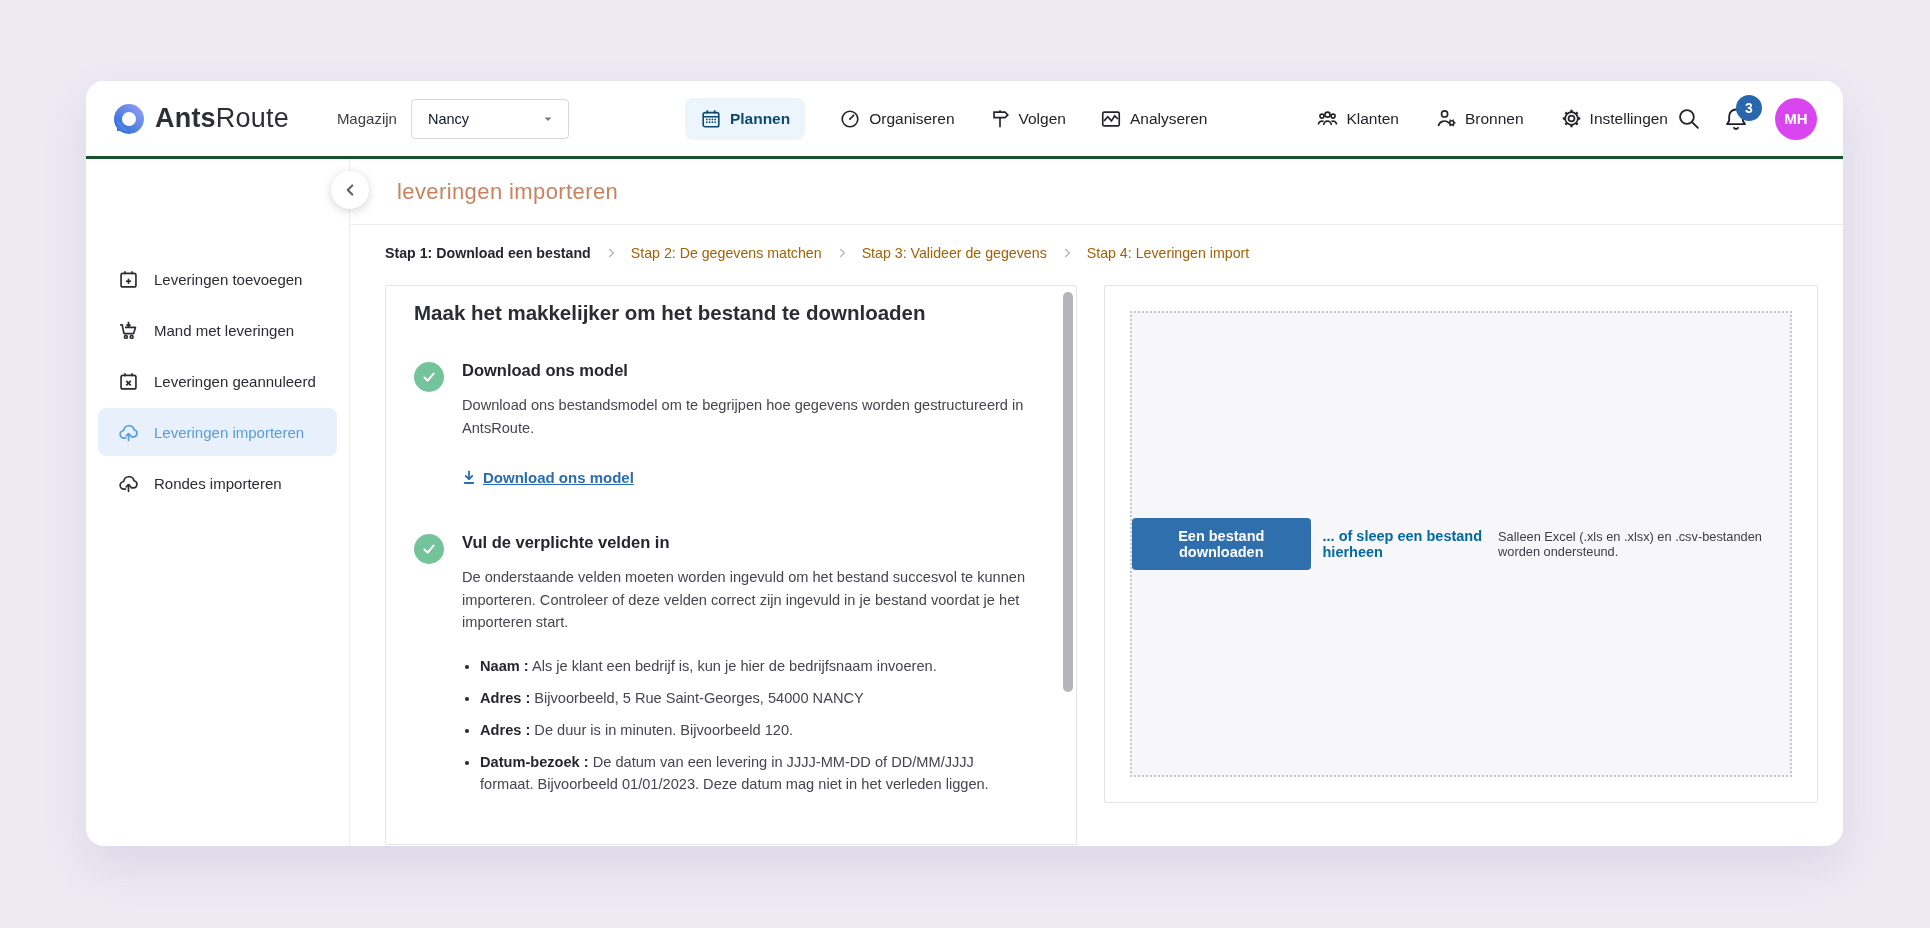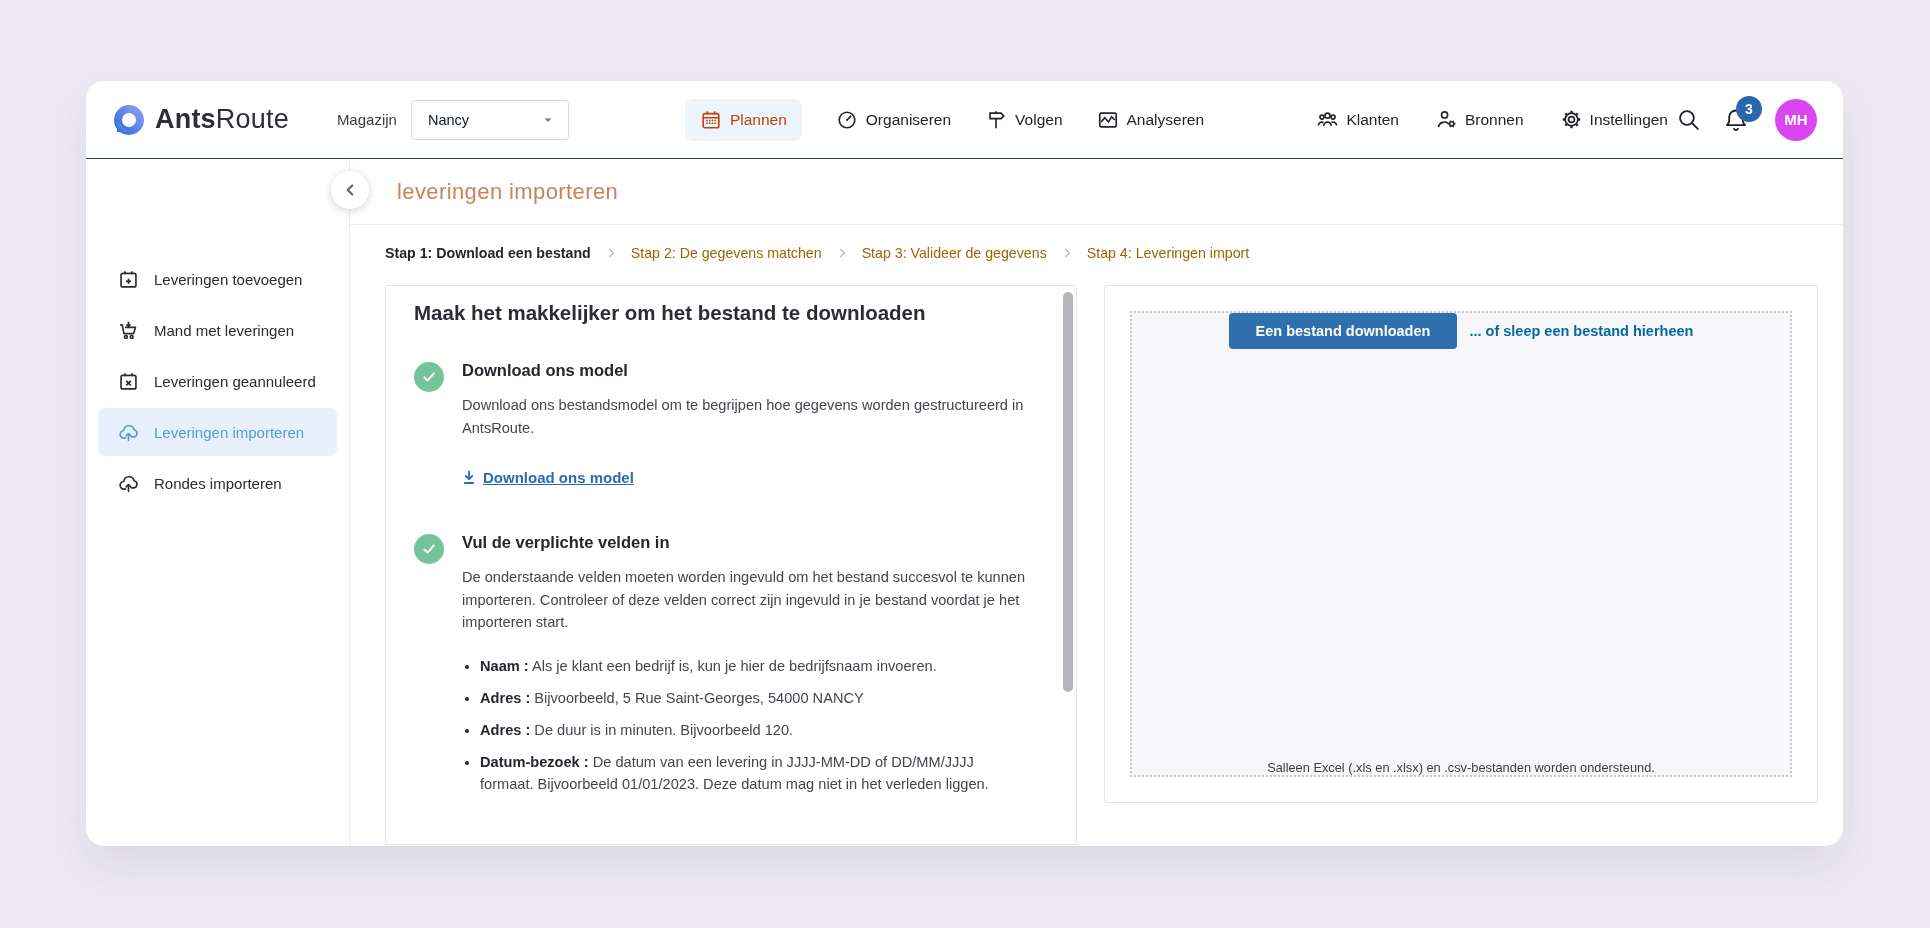--- a/index.html
+++ b/index.html
@@ -4,31 +4,31 @@
 <style>
   * { margin:0; padding:0; box-sizing:border-box; }
   html,body { width:1930px; height:928px; }
   body { background:#edeaf4; font-family:"Liberation Sans", sans-serif; color:#2b2b33; position:relative; }
   svg { display:block; }
 
   .card { position:absolute; left:86px; top:81px; width:1757px; height:765px; background:#fff;
           border-radius:18px; box-shadow:0 20px 45px rgba(90,80,130,.12); overflow:hidden; }
 
   
-  .topbar { height:78px; display:flex; align-items:center; padding:0 26px; border-bottom:1px solid #14532d; }
+  .topbar { height:78px; display:flex; align-items:center; padding:0 26px; border-bottom:3px solid #14532d; }
   .logo { display:flex; align-items:center; gap:9px; }
   .logo-text { font-size:27px; color:#2e2e36; letter-spacing:.2px; }
   .logo-text b { font-weight:bold; }
   .wh-label { margin-left:48px; font-size:15px; color:#3c3c44; }
   .wh-select { margin-left:14px; width:158px; height:40px; border:1px solid #d8d8de; border-radius:4px;
                display:flex; align-items:center; justify-content:space-between; padding:0 13px 0 16px;
                font-size:14.5px; color:#0f172a; cursor:pointer; background:#fff; }
   .nav { display:flex; align-items:center; gap:34px; margin-left:116px; }
   .nav-item { display:flex; align-items:center; gap:8px; font-size:15.5px; color:#23232b; cursor:pointer; padding:10px 0; }
-  .nav-item.active { background:#ecf4fc; color:#c2410c; padding:10px 15px; border-radius:8px; }
+  .nav-item.active { background:#ecf4fc; color:#0c4a6e; padding:10px 15px; border-radius:8px;font-weight:bold; }
   .top-right { margin-left:auto; display:flex; align-items:center; gap:36px; }
   .tr-item { display:flex; align-items:center; gap:7px; font-size:15.5px; color:#23232b; cursor:pointer; }
   .search-btn { margin-left:8px; cursor:pointer; }
   .bell-wrap { position:relative; margin-left:22px; cursor:pointer; }
   .badge { position:absolute; top:-11px; right:-13px; width:26px; height:26px; border-radius:50%;
            background:#2a66ad; color:#fff; font-size:14px; font-weight:bold;
            display:flex; align-items:center; justify-content:center; }
   .avatar { margin-left:26px; width:42px; height:42px; border-radius:50%; background:#d946ef; color:#fff;
             font-size:15px; font-weight:bold; display:flex; align-items:center; justify-content:center; cursor:pointer; }
 
@@ -67,21 +67,21 @@
   .bullets { margin:22px 0 0 18px; }
   .bullets li { font-size:14.6px; color:#45454e; line-height:1.5; margin-bottom:10px; }
   .bullets li::marker { color:#26262e; }
   .term { font-weight:bold; color:#26262e; }
   .scroll-thumb { position:absolute; right:3px; top:6px; width:10px; height:400px; border-radius:5px;
                   background:#b4b4ba; cursor:pointer; }
 
   
   .right-panel { width:714px; height:518px; border:1px solid #e5e5e9; border-radius:2px; background:#fff; padding:25px; }
   .dropzone { width:100%; height:100%; border:2px dotted #c7c7cc; background:#f7f7f9;
-              display:flex; flex-direction:column; align-items:center; justify-content:space-between; gap:16px; }
+              display:flex; flex-direction:row; align-items:center; justify-content:space-between; gap:16px; }
   .drop-row { display:flex; align-items:center; gap:12px; }
   .dl-btn { background:#2f6fad; color:#fff; border:none; border-radius:4px; font-family:inherit;
             font-size:14.5px; font-weight:bold; padding:10px 27px; cursor:pointer; }
   .drag-text { font-size:14.5px; font-weight:bold; color:#0369a1; }
   .note { font-size:12.8px; color:#3c3c44; }
 </style>
 </head>
 <body>
 
 <div class="card">

